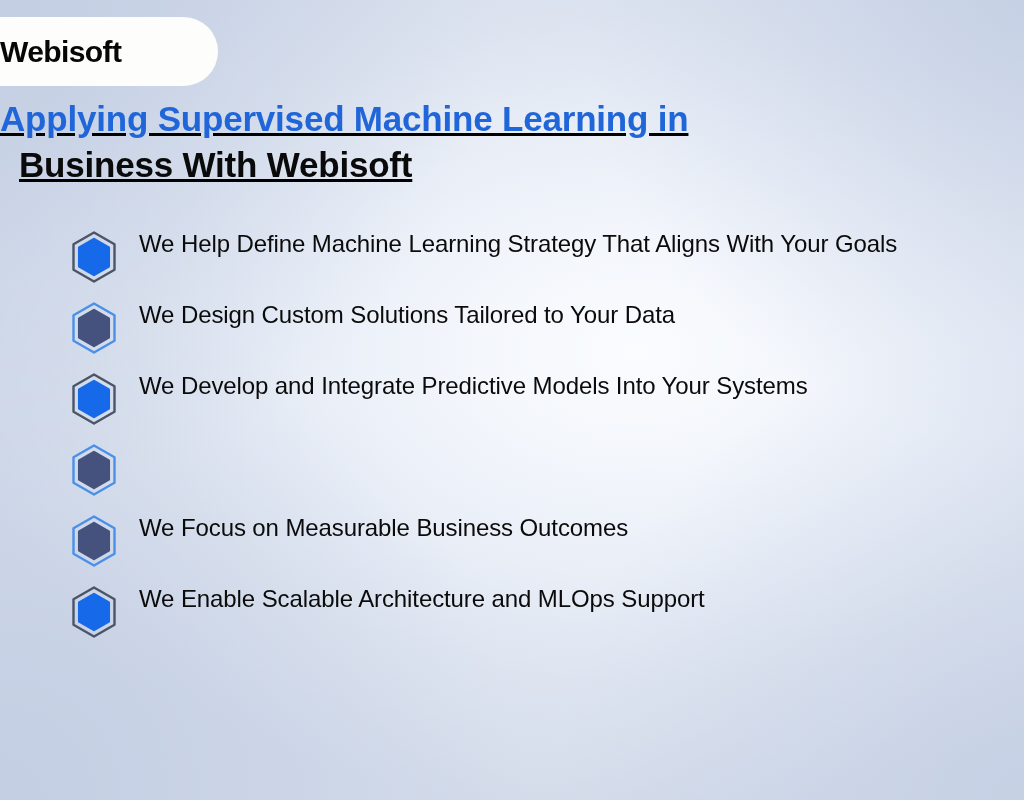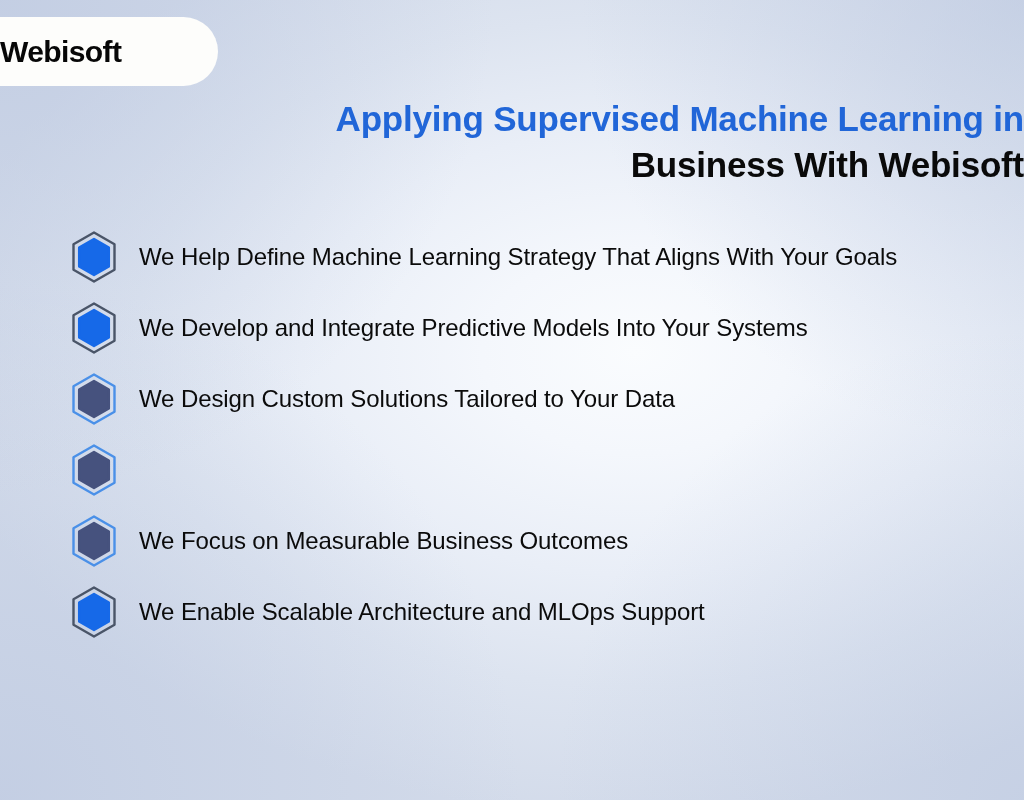--- a/index.html
+++ b/index.html
@@ -64,53 +64,55 @@
     color: #070707;
     white-space: nowrap;
   }
 
   
   .title-block {
     position: absolute;
     left: 0;
     top: 96px;
     width: 1024px;
-    text-align: right;
+    text-align: left;
     z-index: 4;
+    text-decoration: underline;
   }
   .title-line1 {
     display: block;
     font-size: 35px;
     font-weight: bold;
     color: #2166d8;
     line-height: 46px;
     letter-spacing: -0.2px;
     white-space: nowrap;
   }
   .title-line2 {
     display: block;
     font-size: 35px;
     font-weight: bold;
     color: #0a0a0a;
     line-height: 46px;
     letter-spacing: -0.2px;
     white-space: nowrap;
+    margin-left: 19px;
   }
 
   
   .bullet-list {
     position: absolute;
     left: 66px;
     top: 229px;
     width: 950px;
     z-index: 4;
   }
   .bullet-row {
     display: flex;
-    align-items: center;
+    align-items: flex-start;
     height: 56px;
     margin-bottom: 15px;
   }
   .bullet-icon {
     flex: 0 0 auto;
     width: 56px;
     height: 56px;
     display: block;
   }
   .bullet-text {
@@ -140,31 +142,31 @@
   <div class="bullet-list" id="bullet-list">
       <div class="bullet-row">
         <svg class="bullet-icon" viewBox="0 0 56 56">
           <polygon points="28,3.5 48.5,15.2 48.5,40.8 28,52.5 7.5,40.8 7.5,15.2" fill="none" stroke="#4a5568" stroke-width="2.4" stroke-linejoin="round"></polygon>
           <polygon points="28,10 42.8,18.6 42.8,37.4 28,46 13.2,37.4 13.2,18.6" fill="#1669e8" stroke="#1669e8" stroke-width="2.5" stroke-linejoin="round"></polygon>
         </svg>
         <span class="bullet-text">We Help Define Machine Learning Strategy That Aligns With Your Goals</span>
       </div>
       <div class="bullet-row">
         <svg class="bullet-icon" viewBox="0 0 56 56">
+          <polygon points="28,3.5 48.5,15.2 48.5,40.8 28,52.5 7.5,40.8 7.5,15.2" fill="none" stroke="#4a90e8" stroke-width="2.4" stroke-linejoin="round"></polygon>
+          <polygon points="28,10 42.8,18.6 42.8,37.4 28,46 13.2,37.4 13.2,18.6" fill="#46527e" stroke="#46527e" stroke-width="2.5" stroke-linejoin="round"></polygon>
+        </svg>
+        <span class="bullet-text">We Design Custom Solutions Tailored to Your Data</span>
+      </div>
+      <div class="bullet-row">
+        <svg class="bullet-icon" viewBox="0 0 56 56">
           <polygon points="28,3.5 48.5,15.2 48.5,40.8 28,52.5 7.5,40.8 7.5,15.2" fill="none" stroke="#4a5568" stroke-width="2.4" stroke-linejoin="round"></polygon>
           <polygon points="28,10 42.8,18.6 42.8,37.4 28,46 13.2,37.4 13.2,18.6" fill="#1669e8" stroke="#1669e8" stroke-width="2.5" stroke-linejoin="round"></polygon>
         </svg>
         <span class="bullet-text">We Develop and Integrate Predictive Models Into Your Systems</span>
-      </div>
-      <div class="bullet-row">
-        <svg class="bullet-icon" viewBox="0 0 56 56">
-          <polygon points="28,3.5 48.5,15.2 48.5,40.8 28,52.5 7.5,40.8 7.5,15.2" fill="none" stroke="#4a90e8" stroke-width="2.4" stroke-linejoin="round"></polygon>
-          <polygon points="28,10 42.8,18.6 42.8,37.4 28,46 13.2,37.4 13.2,18.6" fill="#46527e" stroke="#46527e" stroke-width="2.5" stroke-linejoin="round"></polygon>
-        </svg>
-        <span class="bullet-text">We Design Custom Solutions Tailored to Your Data</span>
       </div>
       <div class="bullet-row">
         <svg class="bullet-icon" viewBox="0 0 56 56">
           <polygon points="28,3.5 48.5,15.2 48.5,40.8 28,52.5 7.5,40.8 7.5,15.2" fill="none" stroke="#4a90e8" stroke-width="2.4" stroke-linejoin="round"></polygon>
           <polygon points="28,10 42.8,18.6 42.8,37.4 28,46 13.2,37.4 13.2,18.6" fill="#46527e" stroke="#46527e" stroke-width="2.5" stroke-linejoin="round"></polygon>
         </svg>
       </div>
       <div class="bullet-row">
         <svg class="bullet-icon" viewBox="0 0 56 56">
           <polygon points="28,3.5 48.5,15.2 48.5,40.8 28,52.5 7.5,40.8 7.5,15.2" fill="none" stroke="#4a90e8" stroke-width="2.4" stroke-linejoin="round"></polygon>

